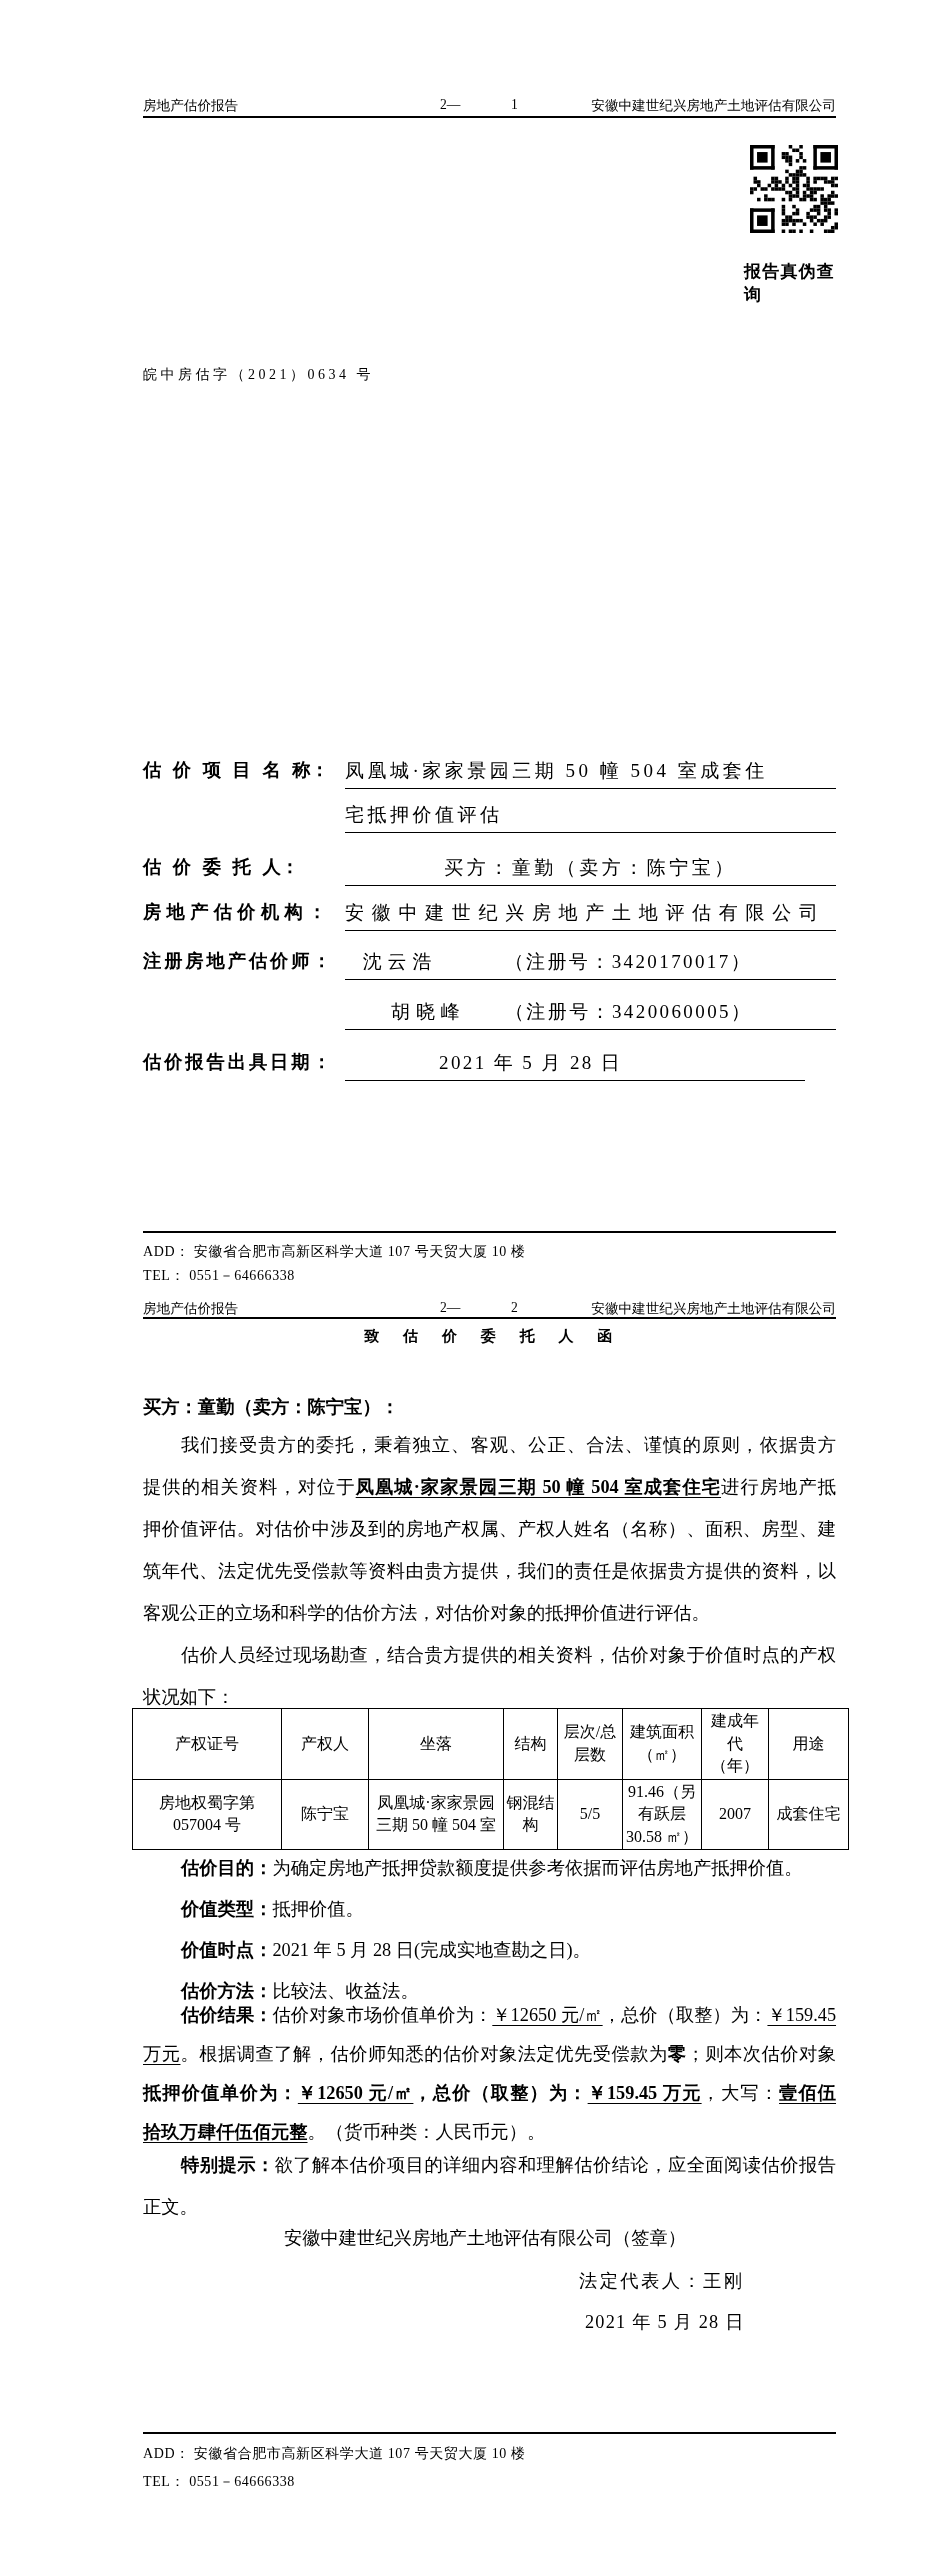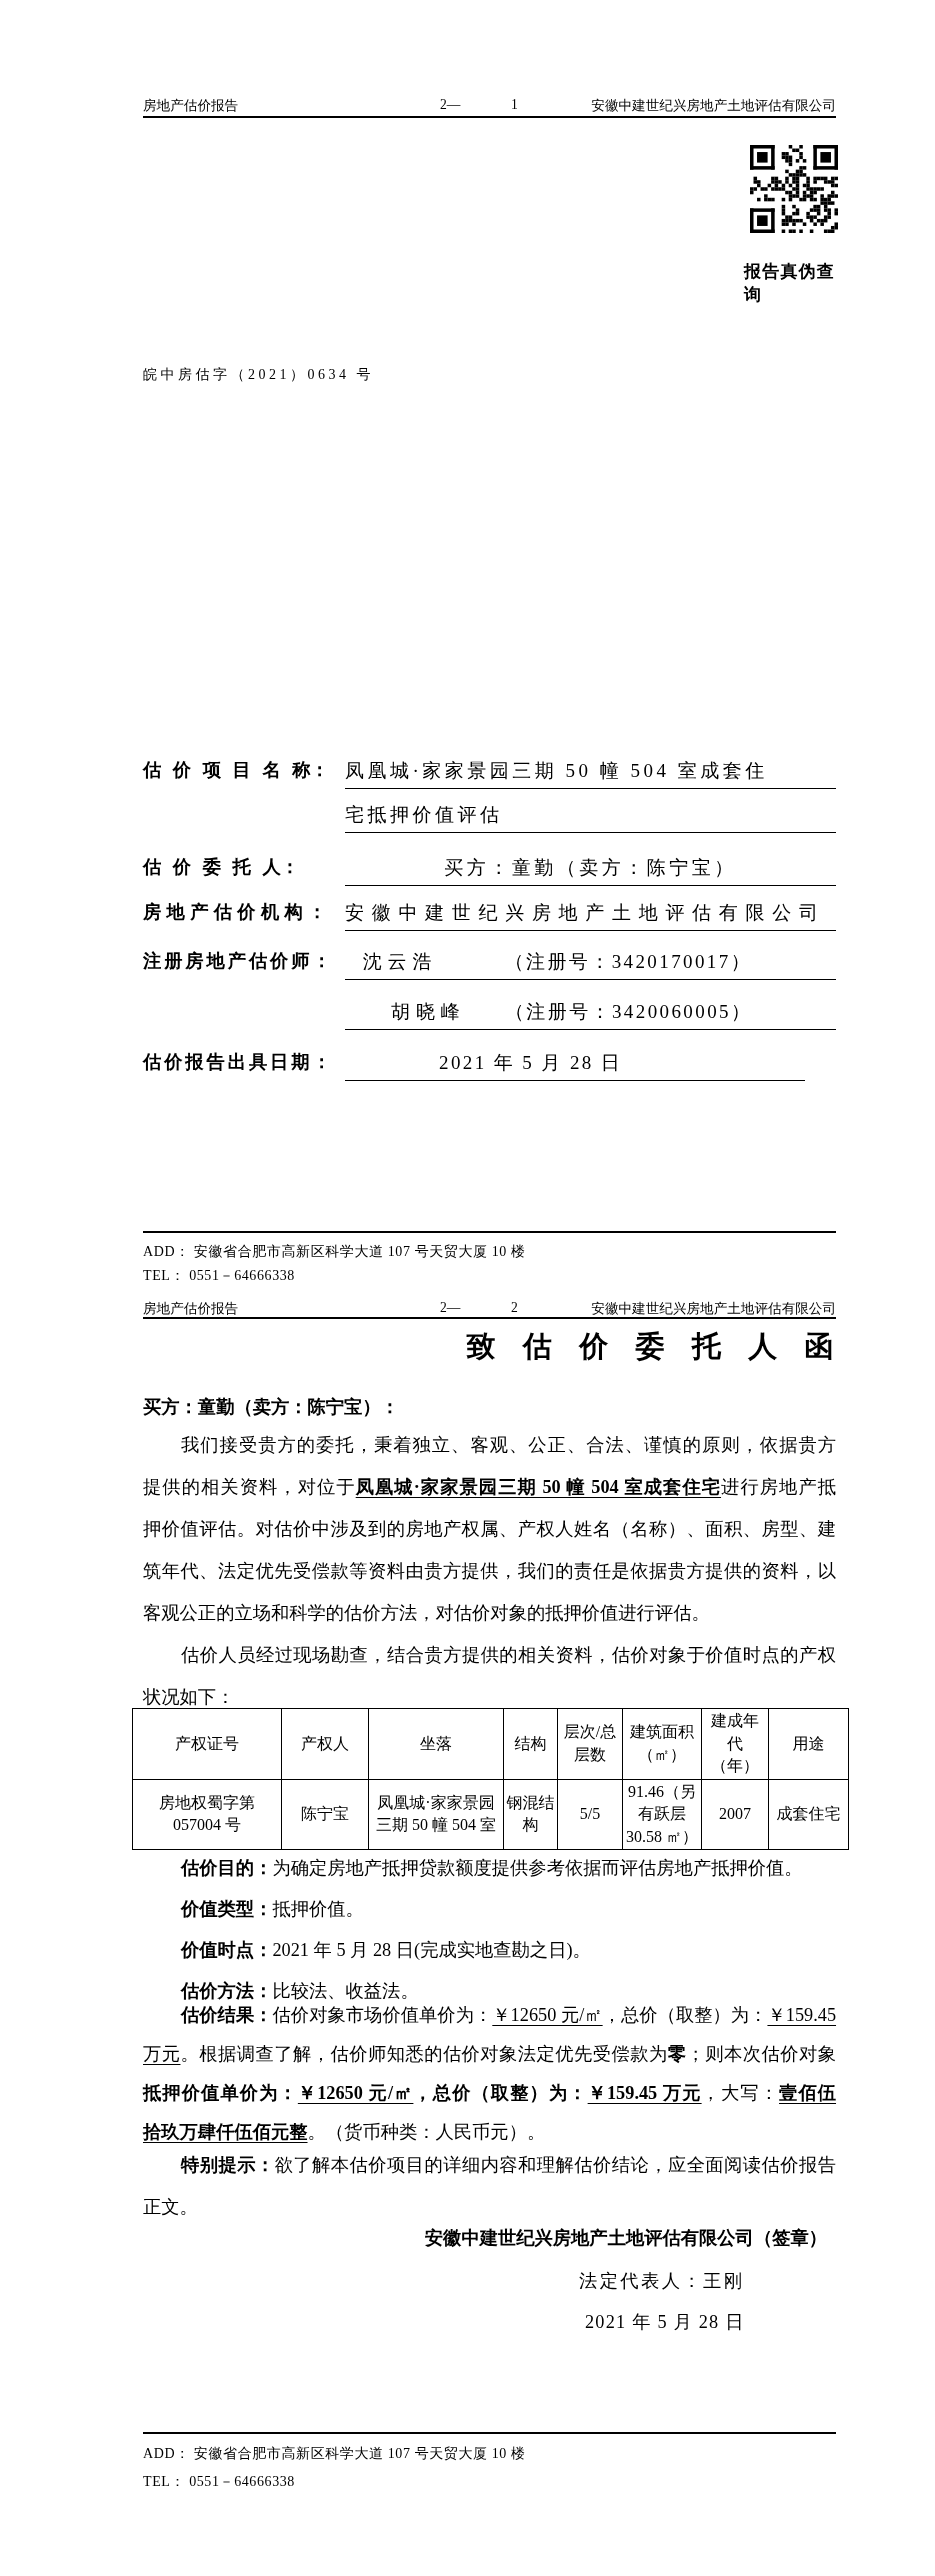--- a/index.html
+++ b/index.html
@@ -18,21 +18,21 @@
   .qr-cap{position:absolute;left:744px;top:241px;width:97px;text-align:left;
           font-size:17px;font-weight:bold;letter-spacing:1.2px;margin-top:19px;}
   .flabel{position:absolute;left:143px;font-size:18.3px;font-weight:bold;white-space:nowrap;}
   .sp{word-spacing:7px;}
   .ls9{letter-spacing:5.3px;}
   .ls5{letter-spacing:2.9px;}
   .fval{position:absolute;left:345px;width:491px;height:31px;line-height:28px;
         border-bottom:1.8px solid #000;font-size:19px;letter-spacing:3.5px;white-space:nowrap;}
   .fval.center{text-align:center;}
   .ftr{position:absolute;left:143px;font-size:14px;letter-spacing:0.6px;white-space:nowrap;}
-  .page2-title{position:absolute;left:143px;width:693px;text-align:right;font-size:29px;
+  .page2-title{position:absolute;left:143px;width:693px;text-align:center;font-size:15px;
                font-weight:bold;word-spacing:15.3px;letter-spacing:2.4px;}
   .salut{position:absolute;left:143px;font-size:18.3px;font-weight:bold;white-space:nowrap;}
   .letter{position:absolute;left:143px;top:1424px;width:693px;font-size:18.3px;}
   .bl{height:42px;line-height:42px;}
   .ind{text-indent:38px;}
   .j{text-align:justify;text-align-last:justify;}
   .b{font-weight:bold;}
   .u{text-decoration:underline;text-underline-offset:4.1px;text-decoration-thickness:1.2px;}
   .bu{font-weight:bold;text-decoration:underline;text-underline-offset:4.1px;text-decoration-thickness:1.2px;}
   table.otable{position:absolute;left:132px;top:1708px;width:716px;border-collapse:collapse;
@@ -40,22 +40,22 @@
   table.otable th,table.otable td{border:0.6px solid #000;text-align:center;vertical-align:middle;
                font-weight:normal;padding:1.2px 2.4px;line-height:22.4px;overflow:hidden;}
   table.otable{border:1.2px solid #000;}
   tr.hrow{height:61px;}
   tr.drow{height:68px;margin-left:41px;}
   .items{position:absolute;left:143px;top:1848px;width:693px;font-size:18.3px;}
   .il{height:41px;line-height:41px;padding-left:38px;box-sizing:border-box;white-space:nowrap;}
   .result{position:absolute;left:143px;top:1996px;width:693px;font-size:18.3px;}
   .rl{height:39px;line-height:39px;}
   .tip{position:absolute;left:143px;top:2144px;width:693px;font-size:18.3px;}
-  .sig-company{position:absolute;left:143px;top:2225px;width:684px;text-align:right;
-               font-size:18.3px;white-space:nowrap;font-weight:bold;}
+  .sig-company{position:absolute;left:143px;top:2225px;width:684px;text-align:center;
+               font-size:18.3px;white-space:nowrap;}
   .sig-legal{position:absolute;left:579px;top:2268px;font-size:18.3px;letter-spacing:2.4px;white-space:nowrap;}
   .sig-date{position:absolute;left:585px;top:2309px;font-size:18.3px;letter-spacing:1.2px;white-space:nowrap;}
 </style>
 </head>
 <body>
 
 <div id="page">
 
   <div class="hdr" style="top:97px;">
     <span class="h-left">房地产估价报告</span>

